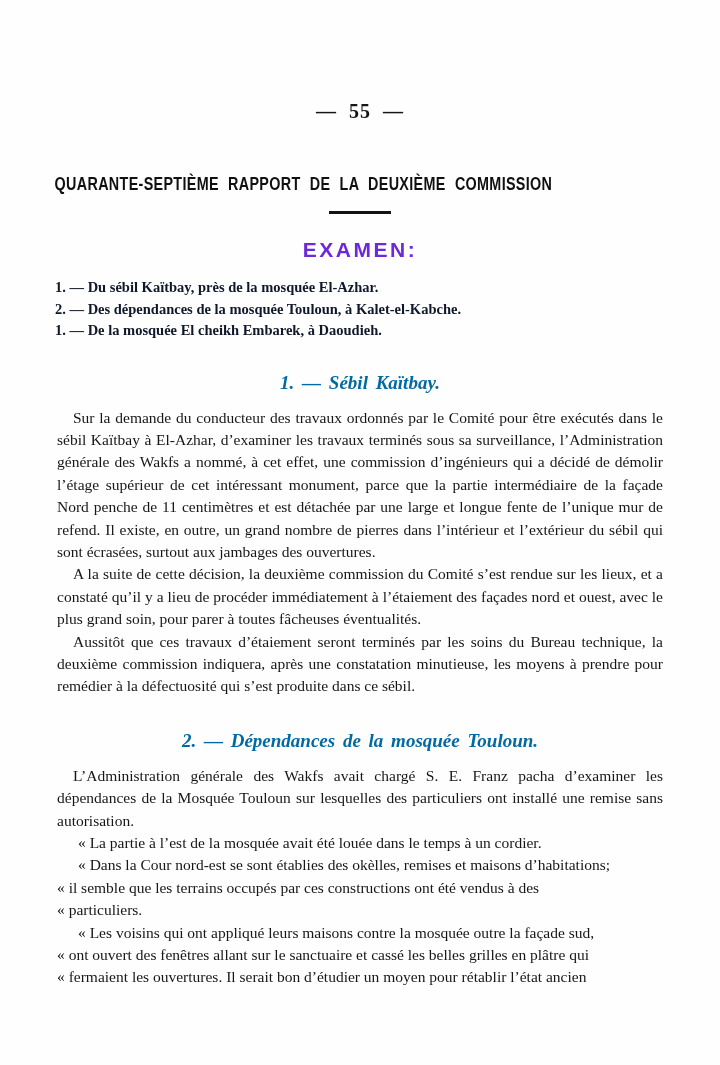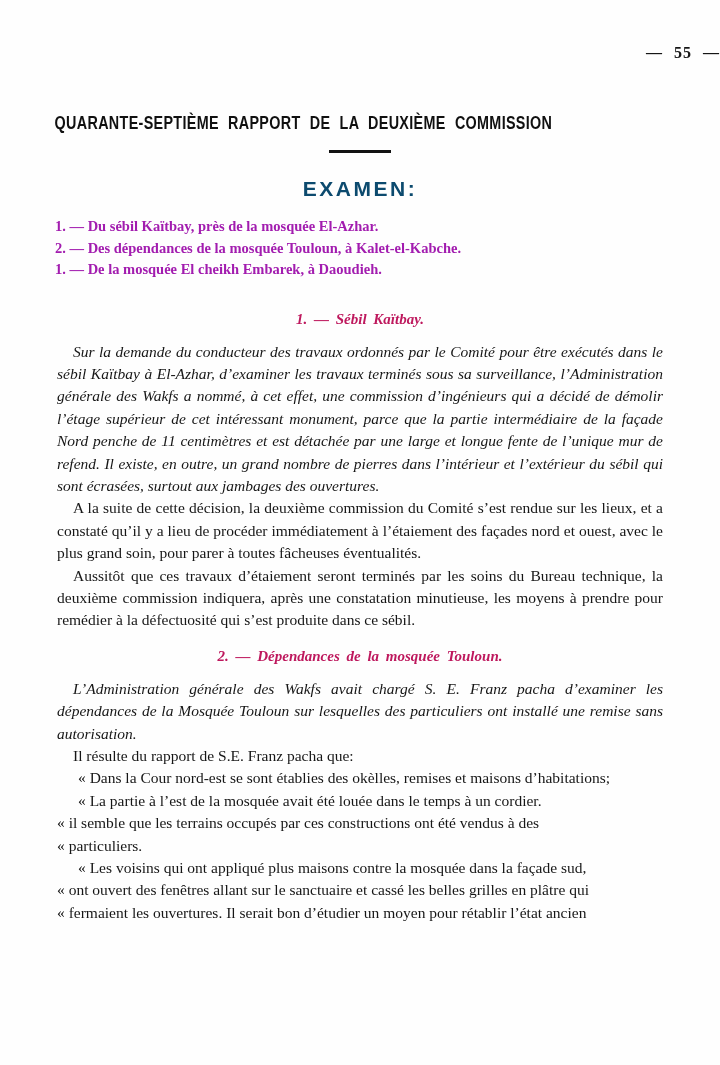--- a/index.html
+++ b/index.html
@@ -10,24 +10,24 @@
   .page {
     position: relative;
     width: 720px;
     height: 1065px;
     background: #fefefe;
     overflow: hidden;
     color: #161616;
     font-family: "Liberation Serif", serif;
   }
   .pagenum {
-    margin-top: 44px;
-    text-align: right;
+    margin-top: 100px;
+    text-align: center;
     font-weight: bold;
-    font-size: 16px;
+    font-size: 20px;
     letter-spacing: 1px;
     word-spacing: 6px;
   }
   .report-heading-wrap {
     margin-top: 50px;
   }
   .report-heading {
     display: inline-block;
     font-family: "Liberation Sans", sans-serif;
     font-weight: 700;
@@ -45,50 +45,50 @@
     background: #121212;
     margin: 17px auto 0 auto;
   }
   .examen-title {
     margin-top: 24px;
     text-align: center;
     font-family: "Liberation Sans", sans-serif;
     font-weight: 700;
     font-size: 21px;
     letter-spacing: 2.5px;
-    color: #0c4a6e;
+    color: #6d28d9;
   }
   .examen-list {
     margin: 15px 57px 0 55px;
     font-weight: bold;
     font-size: 14.5px;
     line-height: 21.5px;
-    color: #a21caf;
+    color: #0f172a;
   }
   .content {
     margin: 0 57px;
   }
   .sec-heading {
     text-align: center;
     font-style: italic;
     font-weight: bold;
-    font-size: 15px;
+    font-size: 19px;
     word-spacing: 3px;
-    color: #be185d;
+    color: #0369a1;
   }
   .sec-heading.first { margin-top: 30px; }
-  .sec-heading.second { margin-top: 16px; }
+  .sec-heading.second { margin-top: 32px; }
   .para {
     margin: 0;
     font-size: 15.5px;
     line-height: 22.4px;
     text-align: justify;
     text-indent: 16px;
   }
-  .para.lead { margin-top: 13px; font-style: italic; }
+  .para.lead { margin-top: 13px; }
   .quote-line {
     font-size: 15.5px;
     line-height: 22.4px;
     white-space: nowrap;
   }
   .quote-line.q-first { margin-left: 21px; }
 </style>
 </head>
 <body>
 
@@ -115,24 +115,23 @@
   <div class="content">
     <p class="para lead">Sur la demande du conducteur des travaux ordonnés par le Comité pour être exécutés dans le sébil Kaïtbay à El-Azhar, d’examiner les travaux terminés sous sa surveillance, l’Administration générale des Wakfs a nommé, à cet effet, une commission d’ingénieurs qui a décidé de démolir l’étage supérieur de cet intéressant monument, parce que la partie intermédiaire de la façade Nord penche de 11 centimètres et est détachée par une large et longue fente de l’unique mur de refend. Il existe, en outre, un grand nombre de pierres dans l’intérieur et l’extérieur du sébil qui sont écrasées, surtout aux jambages des ouvertures.</p>
     <p class="para">A la suite de cette décision, la deuxième commission du Comité s’est rendue sur les lieux, et a constaté qu’il y a lieu de procéder immédiatement à l’étaiement des façades nord et ouest, avec le plus grand soin, pour parer à toutes fâcheuses éventualités.</p>
     <p class="para">Aussitôt que ces travaux d’étaiement seront terminés par les soins du Bureau technique, la deuxième commission indiquera, après une constatation minutieuse, les moyens à prendre pour remédier à la défectuosité qui s’est produite dans ce sébil.</p>
   </div>
 
   <div class="sec-heading second">2. — Dépendances de la mosquée Touloun.</div>
 
   <div class="content">
     <p class="para lead">L’Administration générale des Wakfs avait chargé S. E. Franz pacha d’examiner les dépendances de la Mosquée Touloun sur lesquelles des particuliers ont installé une remise sans autorisation.</p>
-    <p class="para">Il résulte du rapport de S.E. Franz pacha que:</p>
 
+    <div class="quote-line q-first">« La partie à l’est de la mosquée avait été louée dans le temps à un cordier.</div>
     <div class="quote-line q-first">« Dans la Cour nord-est se sont établies des okèlles, remises et maisons d’habitations;</div>
-    <div class="quote-line q-first">« La partie à l’est de la mosquée avait été louée dans le temps à un cordier.</div>
     <div class="quote-line">« il semble que les terrains occupés par ces constructions ont été vendus à des</div>
     <div class="quote-line">« particuliers.</div>
-    <div class="quote-line q-first">« Les voisins qui ont appliqué plus maisons contre la mosquée dans la façade sud,</div>
+    <div class="quote-line q-first">« Les voisins qui ont appliqué leurs maisons contre la mosquée outre la façade sud,</div>
     <div class="quote-line">« ont ouvert des fenêtres allant sur le sanctuaire et cassé les belles grilles en plâtre qui</div>
     <div class="quote-line">« fermaient les ouvertures. Il serait bon d’étudier un moyen pour rétablir l’état ancien</div>
   </div>
 
 </div>
 
 </body></html>

